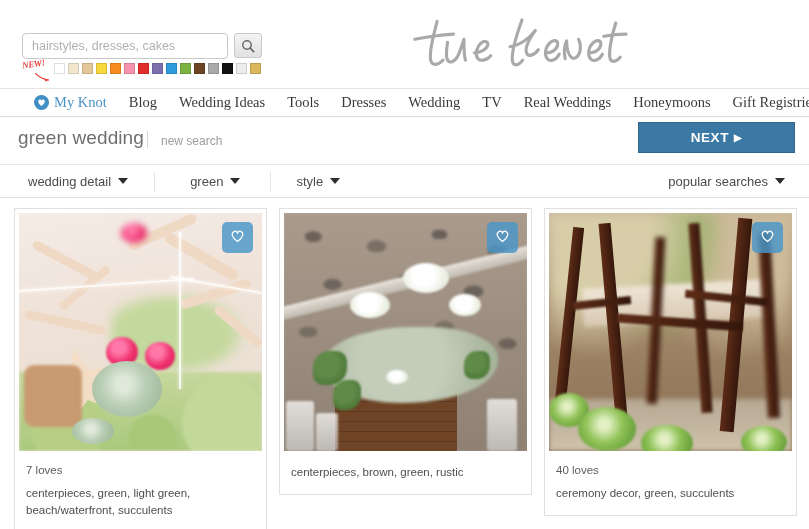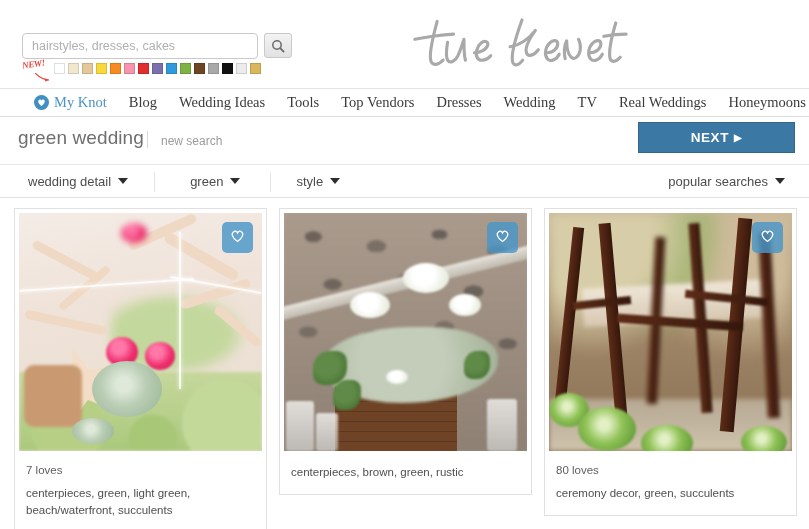--- a/index.html
+++ b/index.html
@@ -44,21 +44,21 @@
   }
 
   .search-row {
     position: absolute;
     left: 22px;
     top: 33px;
     display: flex;
     align-items: stretch;
   }
   .search-input {
-    width: 236px;
+    width: 206px;
     height: 25px;
     border: 1px solid #c9c9c9;
     border-radius: 4px;
     background: #fff;
     padding: 12px 9px;
     font-size: 12.5px;
     font-family: "Liberation Sans", sans-serif;
     color: #555;
     outline: none;
   }
@@ -520,21 +520,20 @@
     </span>
     <span>My Knot</span>
   </a>
   <span class="nav-sep"></span>
   <a class="nav-item" href="#">Blog</a>
   <span class="nav-sep"></span>
   <a class="nav-item" href="#">Wedding Ideas</a>
   <span class="nav-sep"></span>
   <a class="nav-item" href="#">Tools</a>
   <span class="nav-sep"></span>
-  <a class="nav-item" href="#">Top Vendors</a>
   <span class="nav-sep"></span>
   <a class="nav-item" href="#">Dresses</a>
   <span class="nav-sep"></span>
   <a class="nav-item" href="#">Wedding</a>
   <span class="nav-sep"></span>
   <a class="nav-item" href="#">TV</a>
   <span class="nav-sep"></span>
   <a class="nav-item" href="#">Real Weddings</a>
   <span class="nav-sep"></span>
   <a class="nav-item" href="#">Honeymoons</a>
@@ -665,18 +664,18 @@
         <div class="love-badge">
           <span>
             <svg width="15" height="14" viewBox="0 0 16 15">
               <path d="M8 13.4 C1.6 9 1.3 4.6 3.9 2.9 C5.8 1.6 7.5 3 8 4.2 C8.5 3 10.2 1.6 12.1 2.9 C14.7 4.6 14.4 9 8 13.4 Z" fill="none" stroke="#ffffff" stroke-width="1.4"></path>
             </svg>
           </span>
         </div>
       </div>
     </div>
     <div class="card-body">
-      <div class="loves">80 loves</div>
+      <div class="loves">40 loves</div>
       <div class="tags">ceremony decor, green, succulents</div>
     </div>
   </div>
 
 </div>
 
 </body></html>

